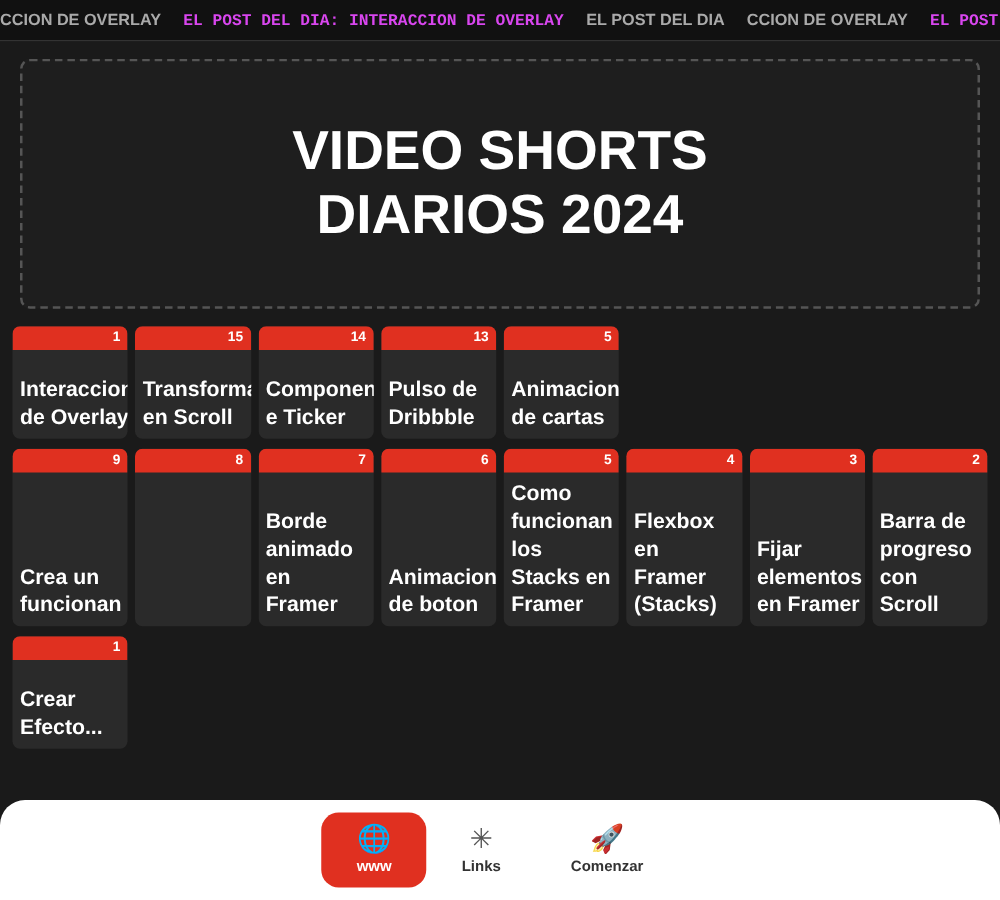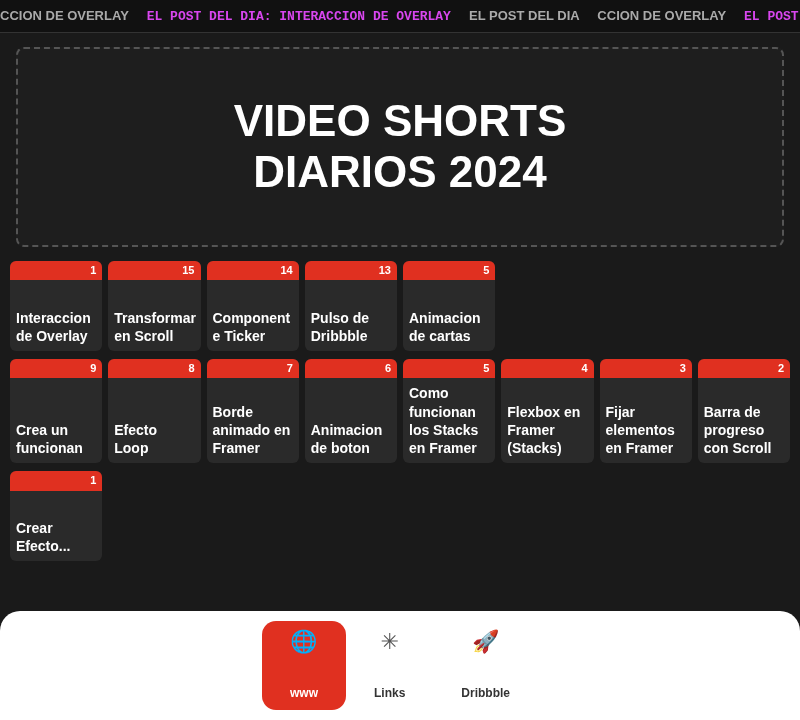--- a/index.html
+++ b/index.html
@@ -84,21 +84,21 @@
       background: #e03020;
       color: #fff;
       font-size: 11px;
       font-weight: bold;
       padding: 2px 6px;
       text-align: right;
       line-height: 1.4;
     }
     .grid-item-label {
       color: #fff;
-      font-size: 14px;
+      font-size: 17px;
       font-weight: 600;
       padding: 6px 6px 6px 6px;
       line-height: 1.3;
       flex: 1;
       display: flex;
       align-items: flex-end;
     }
 
     
     .bottom-bar {
@@ -133,21 +133,20 @@
       font-size: 22px;
       line-height: 1;
     }
     .bottom-btn.active .btn-icon {
       color: #fff;
     }
     .bottom-btn .btn-label {
       font-size: 12px;
       font-weight: bold;
       color: #333;
-      margin-top: 29px;
     }
     .bottom-btn.active .btn-label {
       color: #fff;
     }
     .bottom-btn:not(.active) .btn-icon {
       color: #555;
     }
   </style>
 </head>
 <body>
@@ -194,21 +193,20 @@
       <div class="grid-item-label">Animacion de cartas</div>
     </div>
     </div>
   <div class="grid-row" id="row2">
       <div class="grid-item">
       <div class="grid-item-badge">9</div>
       <div class="grid-item-label">Crea un funcionan</div>
     </div>
       <div class="grid-item">
       <div class="grid-item-badge">8</div>
-      <div class="grid-item-label">Efecto Loop</div>
     </div>
       <div class="grid-item">
       <div class="grid-item-badge">7</div>
       <div class="grid-item-label">Borde animado en Framer</div>
     </div>
       <div class="grid-item">
       <div class="grid-item-badge">6</div>
       <div class="grid-item-label">Animacion de boton</div>
     </div>
       <div class="grid-item">
@@ -241,15 +239,15 @@
     <button class="bottom-btn active">
     <span class="btn-icon">🌐</span>
     <span class="btn-label">www</span>
   </button>
     <button class="bottom-btn">
     <span class="btn-icon">✳</span>
     <span class="btn-label">Links</span>
   </button>
     <button class="bottom-btn">
     <span class="btn-icon">🚀</span>
-    <span class="btn-label">Dribbble</span>
+    <span class="btn-label">Comenzar</span>
   </button>
   </div>
 
 </body></html>

